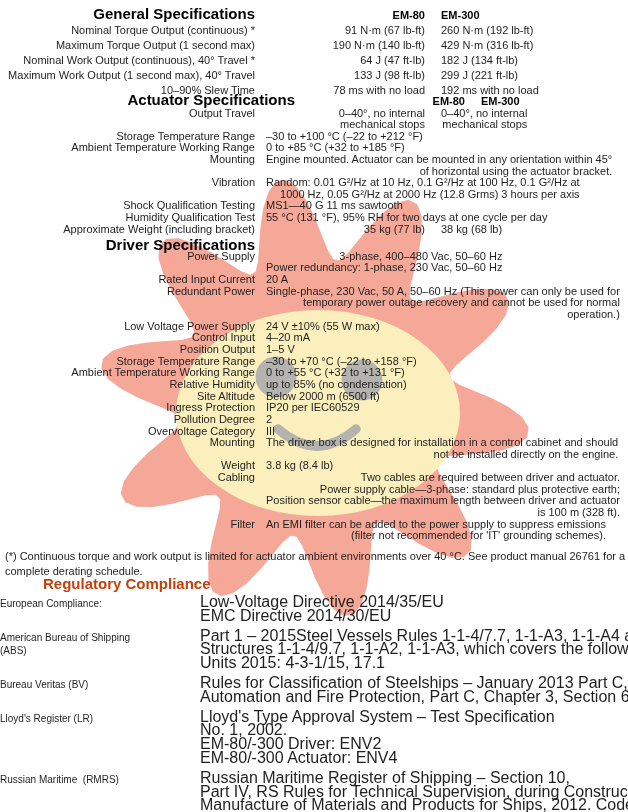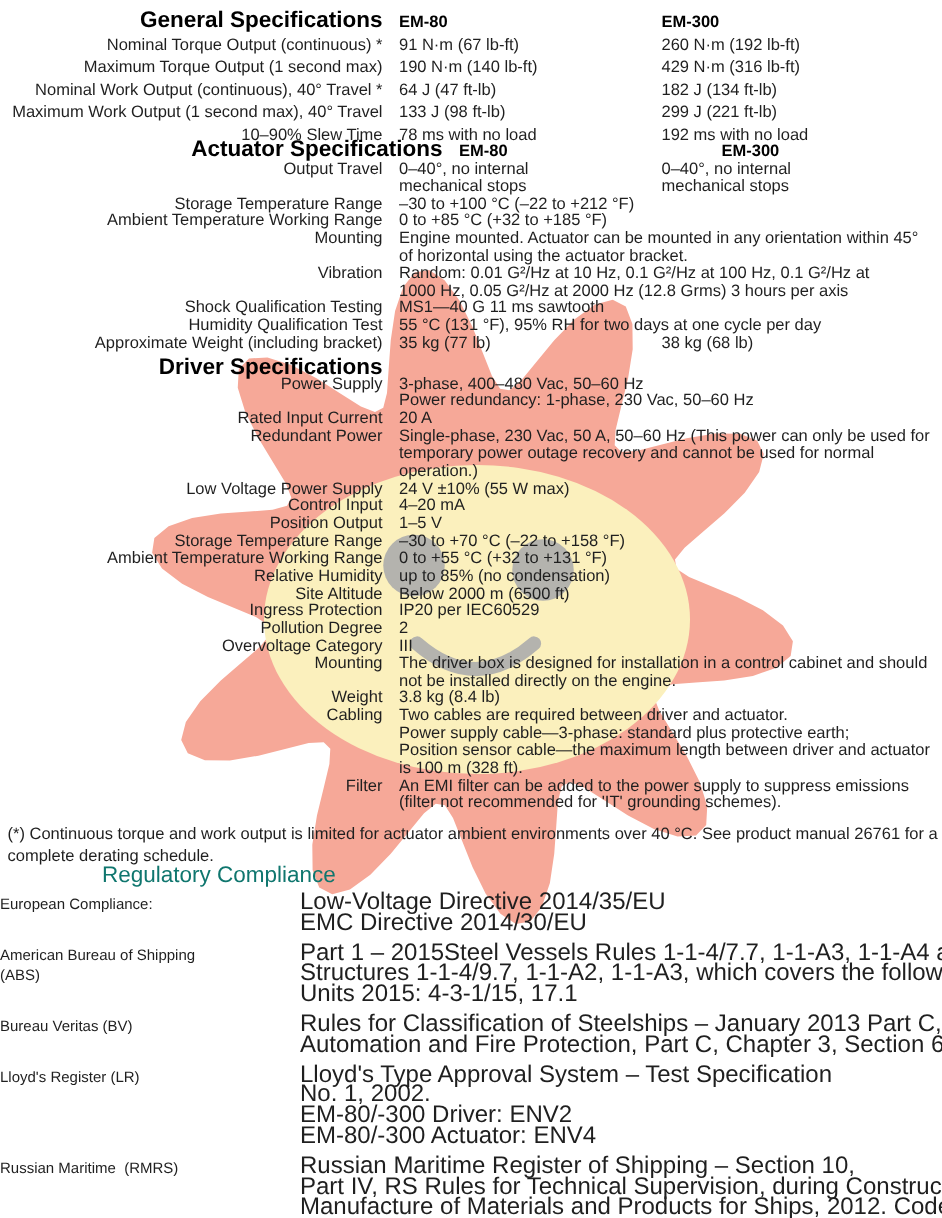--- a/index.html
+++ b/index.html
@@ -24,31 +24,31 @@
   .row{display:flex;align-items:baseline;}
   .label{
     width:255px;flex:none;text-align:right;
     font-size:11px;white-space:pre;
   }
   .heading{
     font-size:15px;font-weight:bold;color:#000;
     letter-spacing:0px;white-space:pre;
   }
   .colhead{font-weight:bold;color:#000;}
-  .val{font-size:11px;white-space:pre;}
+  .val{font-size:11px;white-space:pre;text-align:right;}
   .col1{margin-left:11px;width:159px;flex:none;}
   .col2{flex:none;padding-left:16px;}
   .full{margin-left:11px;flex:none;}
   #footnote{
     position:absolute;left:5px;top:549px;width:620px;
     font-size:11px;line-height:15px;white-space:pre;
   }
   #regulatory{position:absolute;left:0;top:576px;width:628px;}
   .reg-heading{
-    margin-left:68px;font-size:15px;font-weight:normal;color:#0f766e;
+    margin-left:43px;font-size:15px;font-weight:bold;color:#c2410c;
     line-height:15px;
   }
   #reg-entries{margin-top:4px;}
   .reg-entry{display:flex;align-items:baseline;margin-top:6px;}
   .reg-entry:first-child{margin-top:0;}
   .reg-label{
     width:185px;flex:none;text-align:left;
     font-size:10px;line-height:13.8px;white-space:pre;
   }
   .reg-text{

